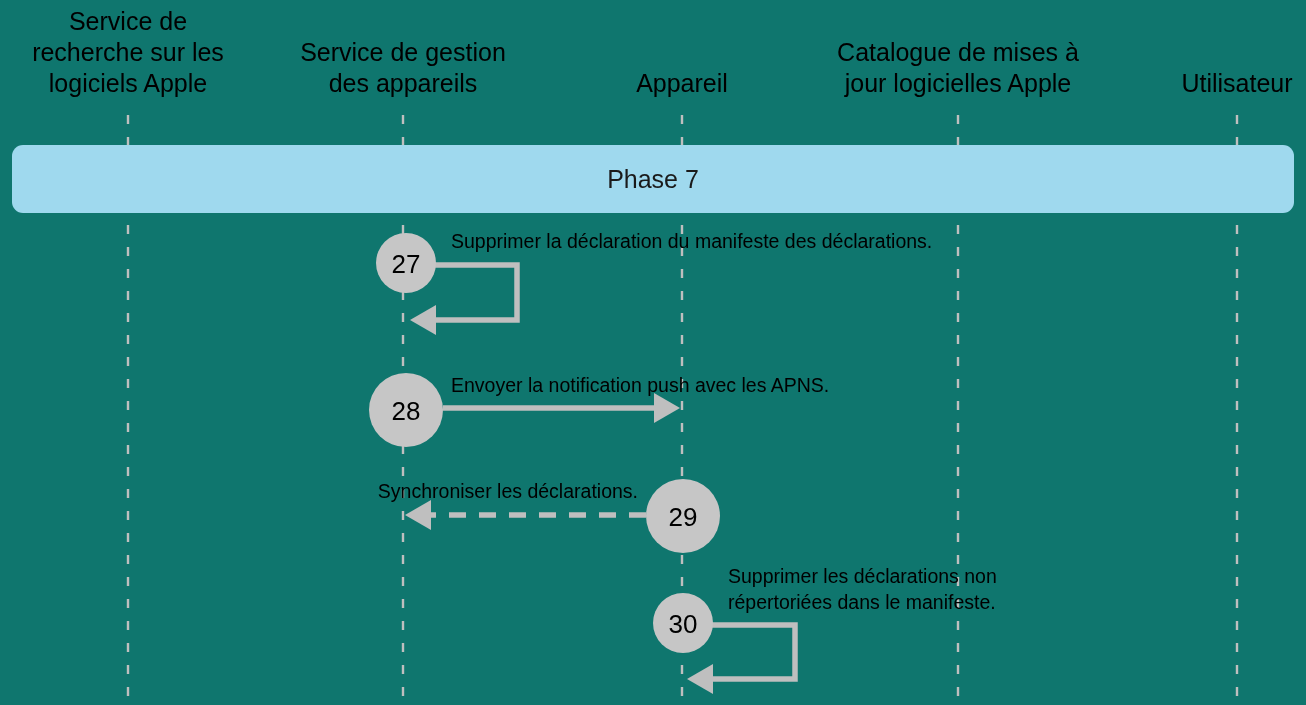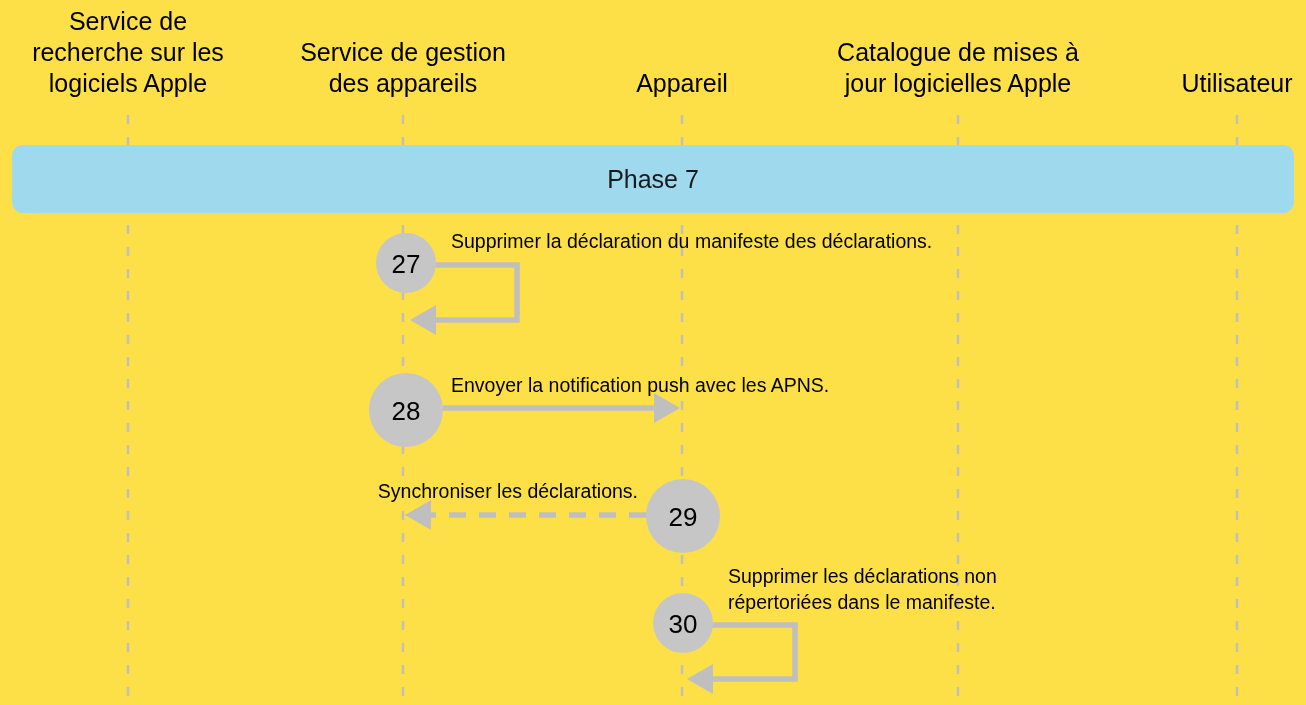--- a/index.html
+++ b/index.html
@@ -9,21 +9,21 @@
   }
   body {
     font-family: "Liberation Sans", sans-serif;
     -webkit-font-smoothing: antialiased;
   }
   #diagram-root {
     position: relative;
     width: 1306px;
     height: 705px;
     overflow: hidden;
-    background: #fde047;
+    background: #0f766e;
   }
   #diagram-svg {
     position: absolute;
     top: 0;
     left: 0;
     width: 1306px;
     height: 705px;
   }
   .lane-header-text {
     font-size: 25px;

